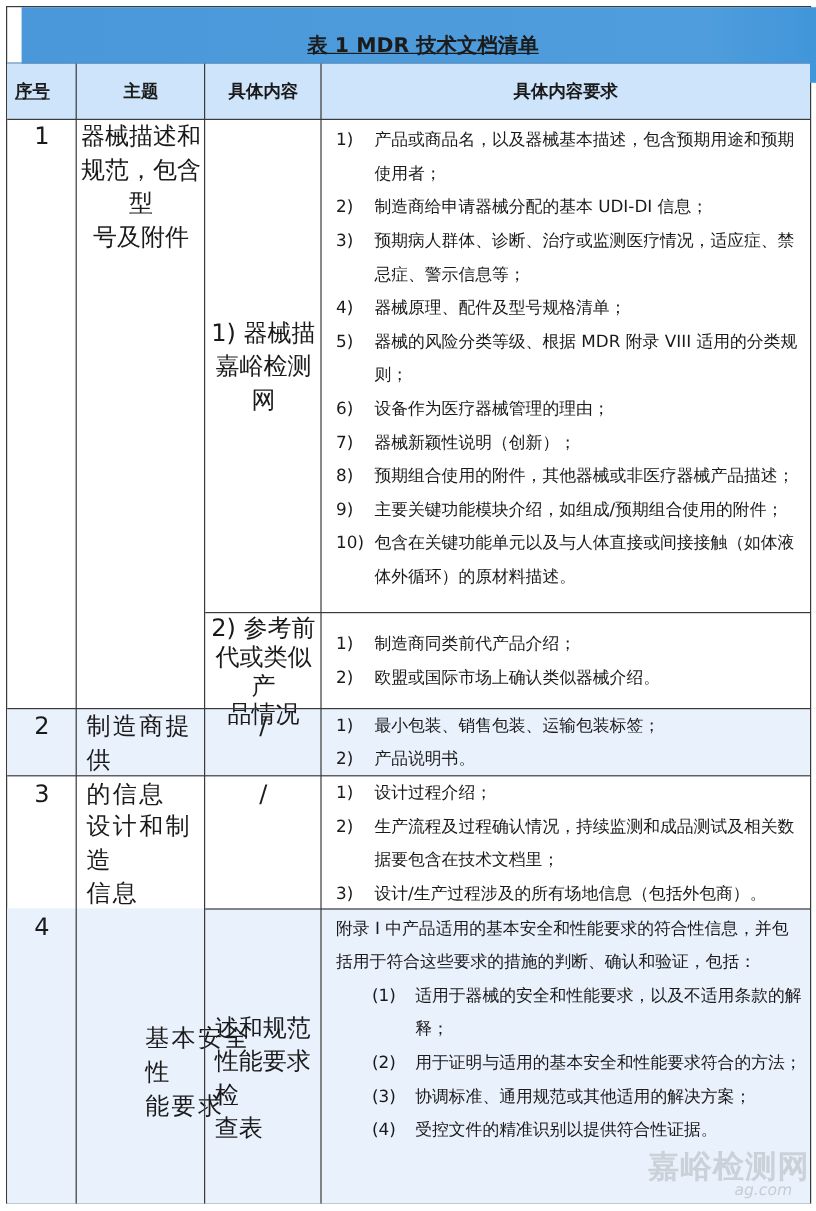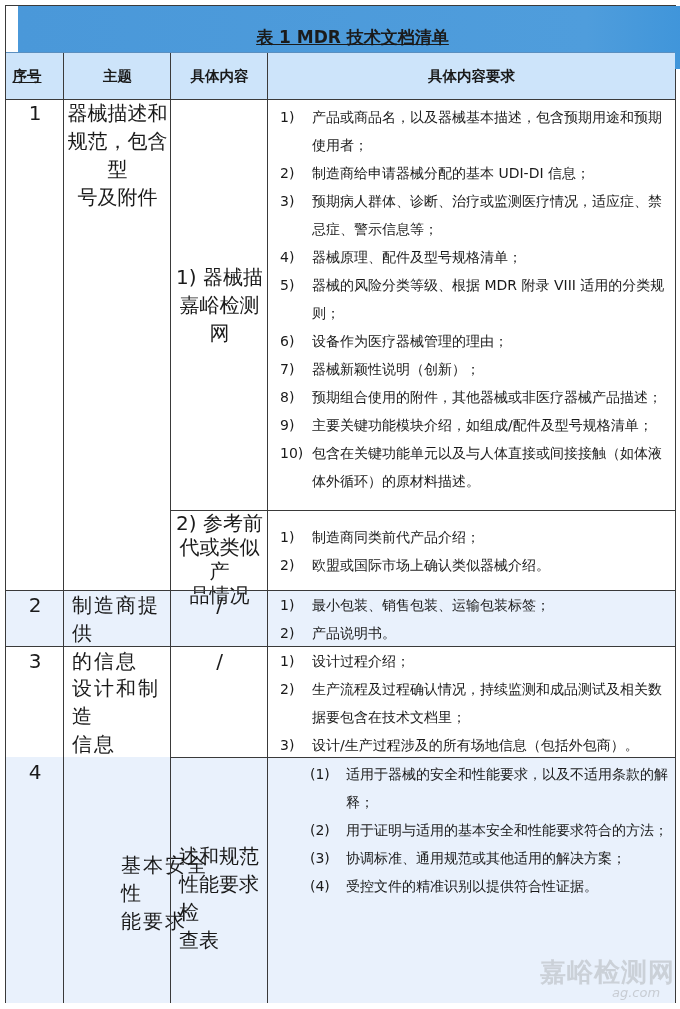--- a/index.html
+++ b/index.html
@@ -92,21 +92,21 @@
     <div class="req-item">
         <span class="req-num">7)</span>
         <span class="req-text">器械新颖性说明（创新）；</span>
       </div>
     <div class="req-item">
         <span class="req-num">8)</span>
         <span class="req-text">预期组合使用的附件，其他器械或非医疗器械产品描述；</span>
       </div>
     <div class="req-item">
         <span class="req-num">9)</span>
-        <span class="req-text">主要关键功能模块介绍，如组成/配件及型号规格清单；</span>
+        <span class="req-text">主要关键功能模块介绍，如组成/预期组合使用的附件；</span>
       </div>
     <div class="req-item">
         <span class="req-num">10)</span>
         <span class="req-text">包含在关键功能单元以及与人体直接或间接接触（如体液体外循环）的原材料描述。</span>
       </div>
   </div>
   <div class="hline" style="left:165px;top:504px;width:504px;"></div>
   <div class="cell center" style="left:165px;top:505px;width:97px;height:79px;line-height:24px;">
     <div>
       <div>2) 参考前</div>
@@ -170,20 +170,23 @@
   <div class="cell" style="left:74px;top:845px;width:107px;padding:0 8px;letter-spacing:2px;margin-left:33px;">
     <div>基本安全性</div>
     <div>能要求</div>
   </div>
   <div class="cell" style="left:165px;top:836px;width:97px;padding:0 8px;">
     <div>述和规范</div>
     <div>性能要求检</div>
     <div>查表</div>
   </div>
   <div class="req-list" style="top:754px;">
+    <div class="req-item">
+        <span class="req-text">附录 I 中产品适用的基本安全和性能要求的符合性信息，并包括用于符合这些要求的措施的判断、确认和验证，包括：</span>
+      </div>
     <div class="sub-item">
         <span class="sub-num">(1)</span>
         <span class="req-text">适用于器械的安全和性能要求，以及不适用条款的解释；</span>
       </div>
     <div class="sub-item">
         <span class="sub-num">(2)</span>
         <span class="req-text">用于证明与适用的基本安全和性能要求符合的方法；</span>
       </div>
     <div class="sub-item">
         <span class="sub-num">(3)</span>

